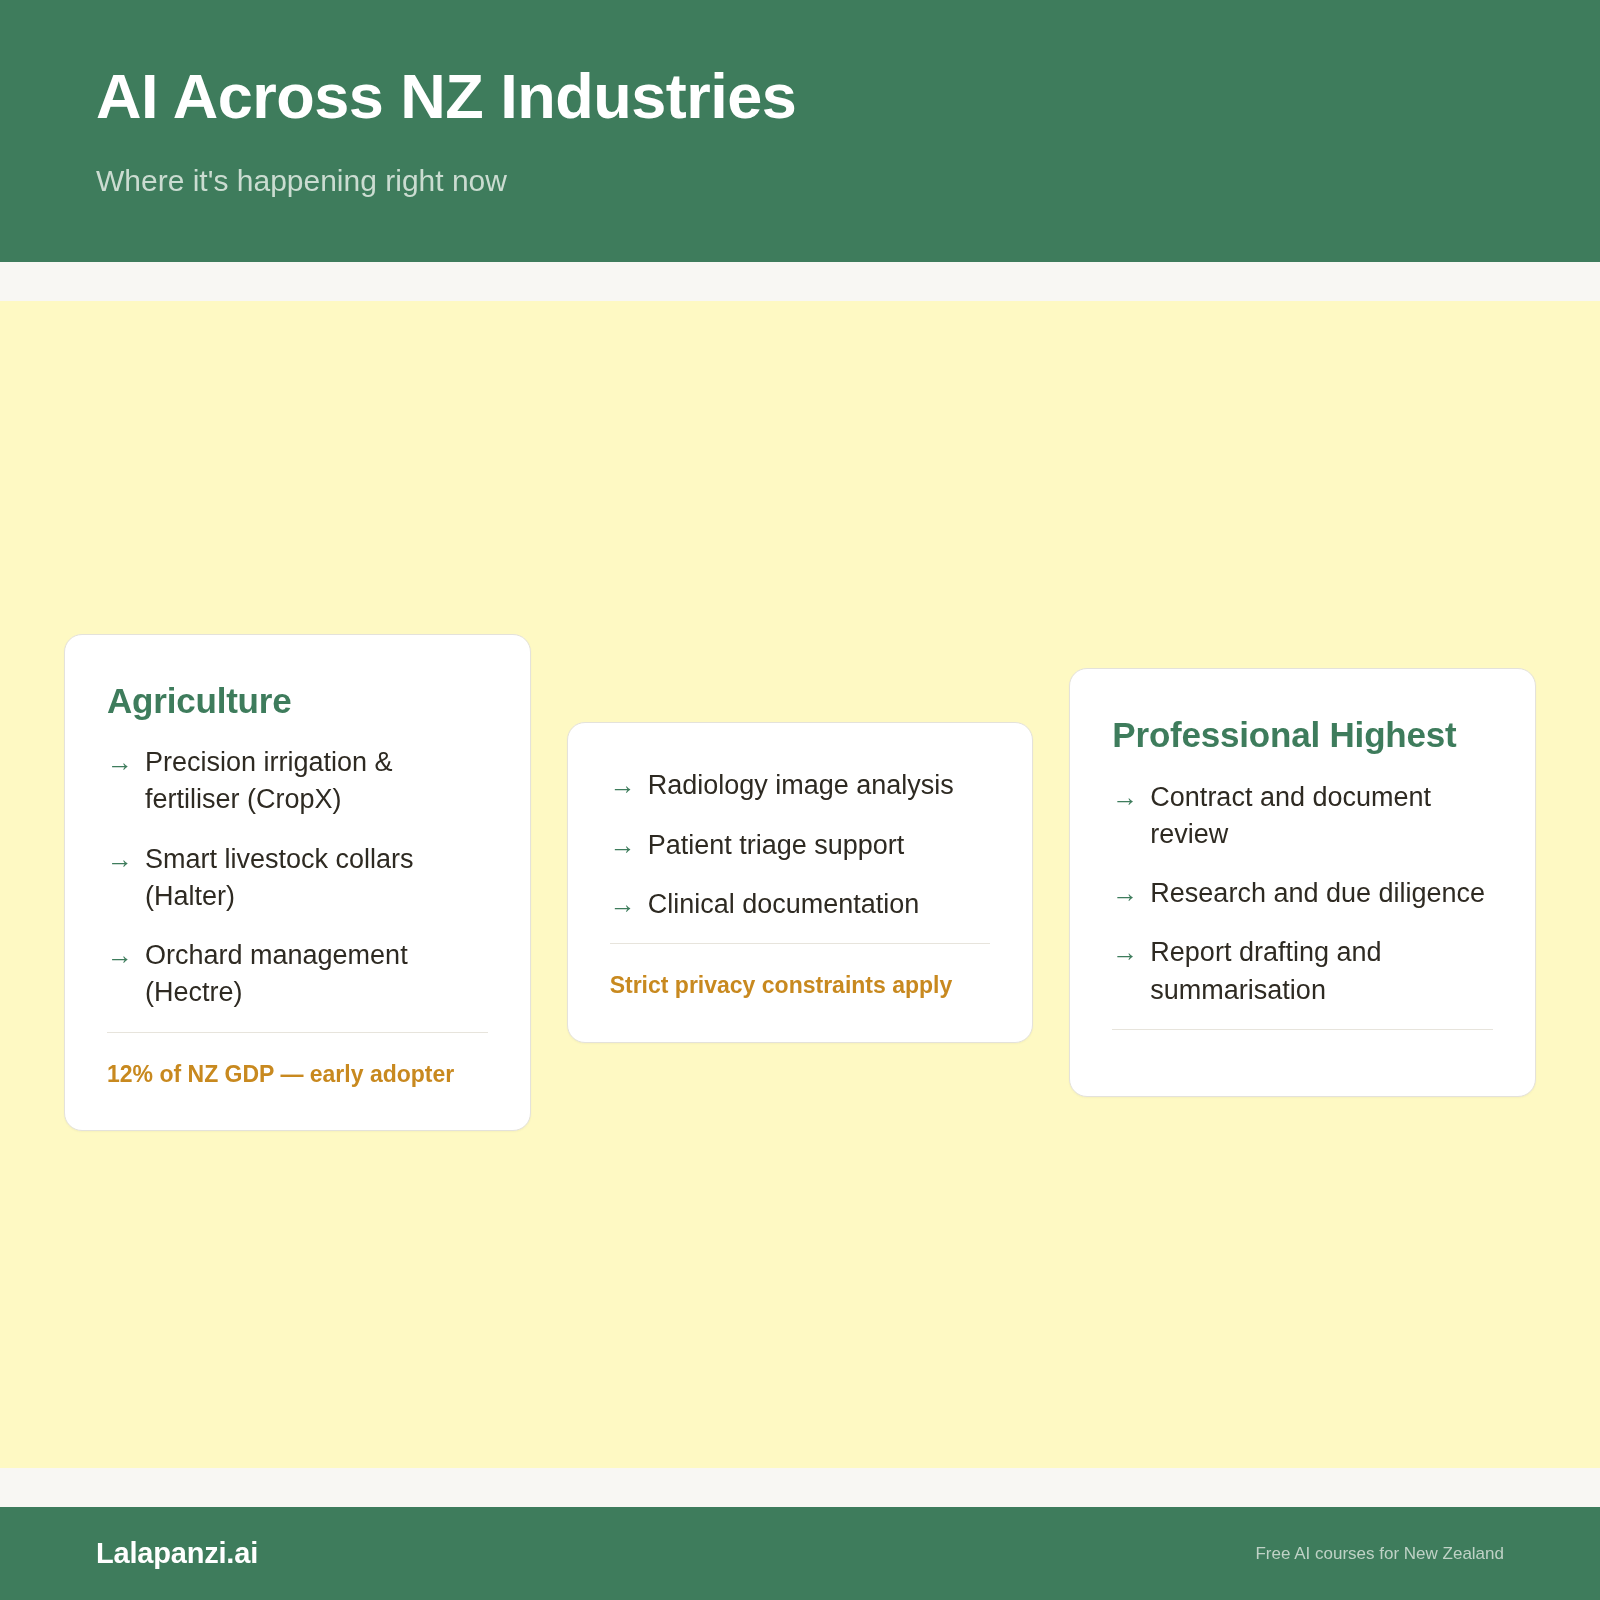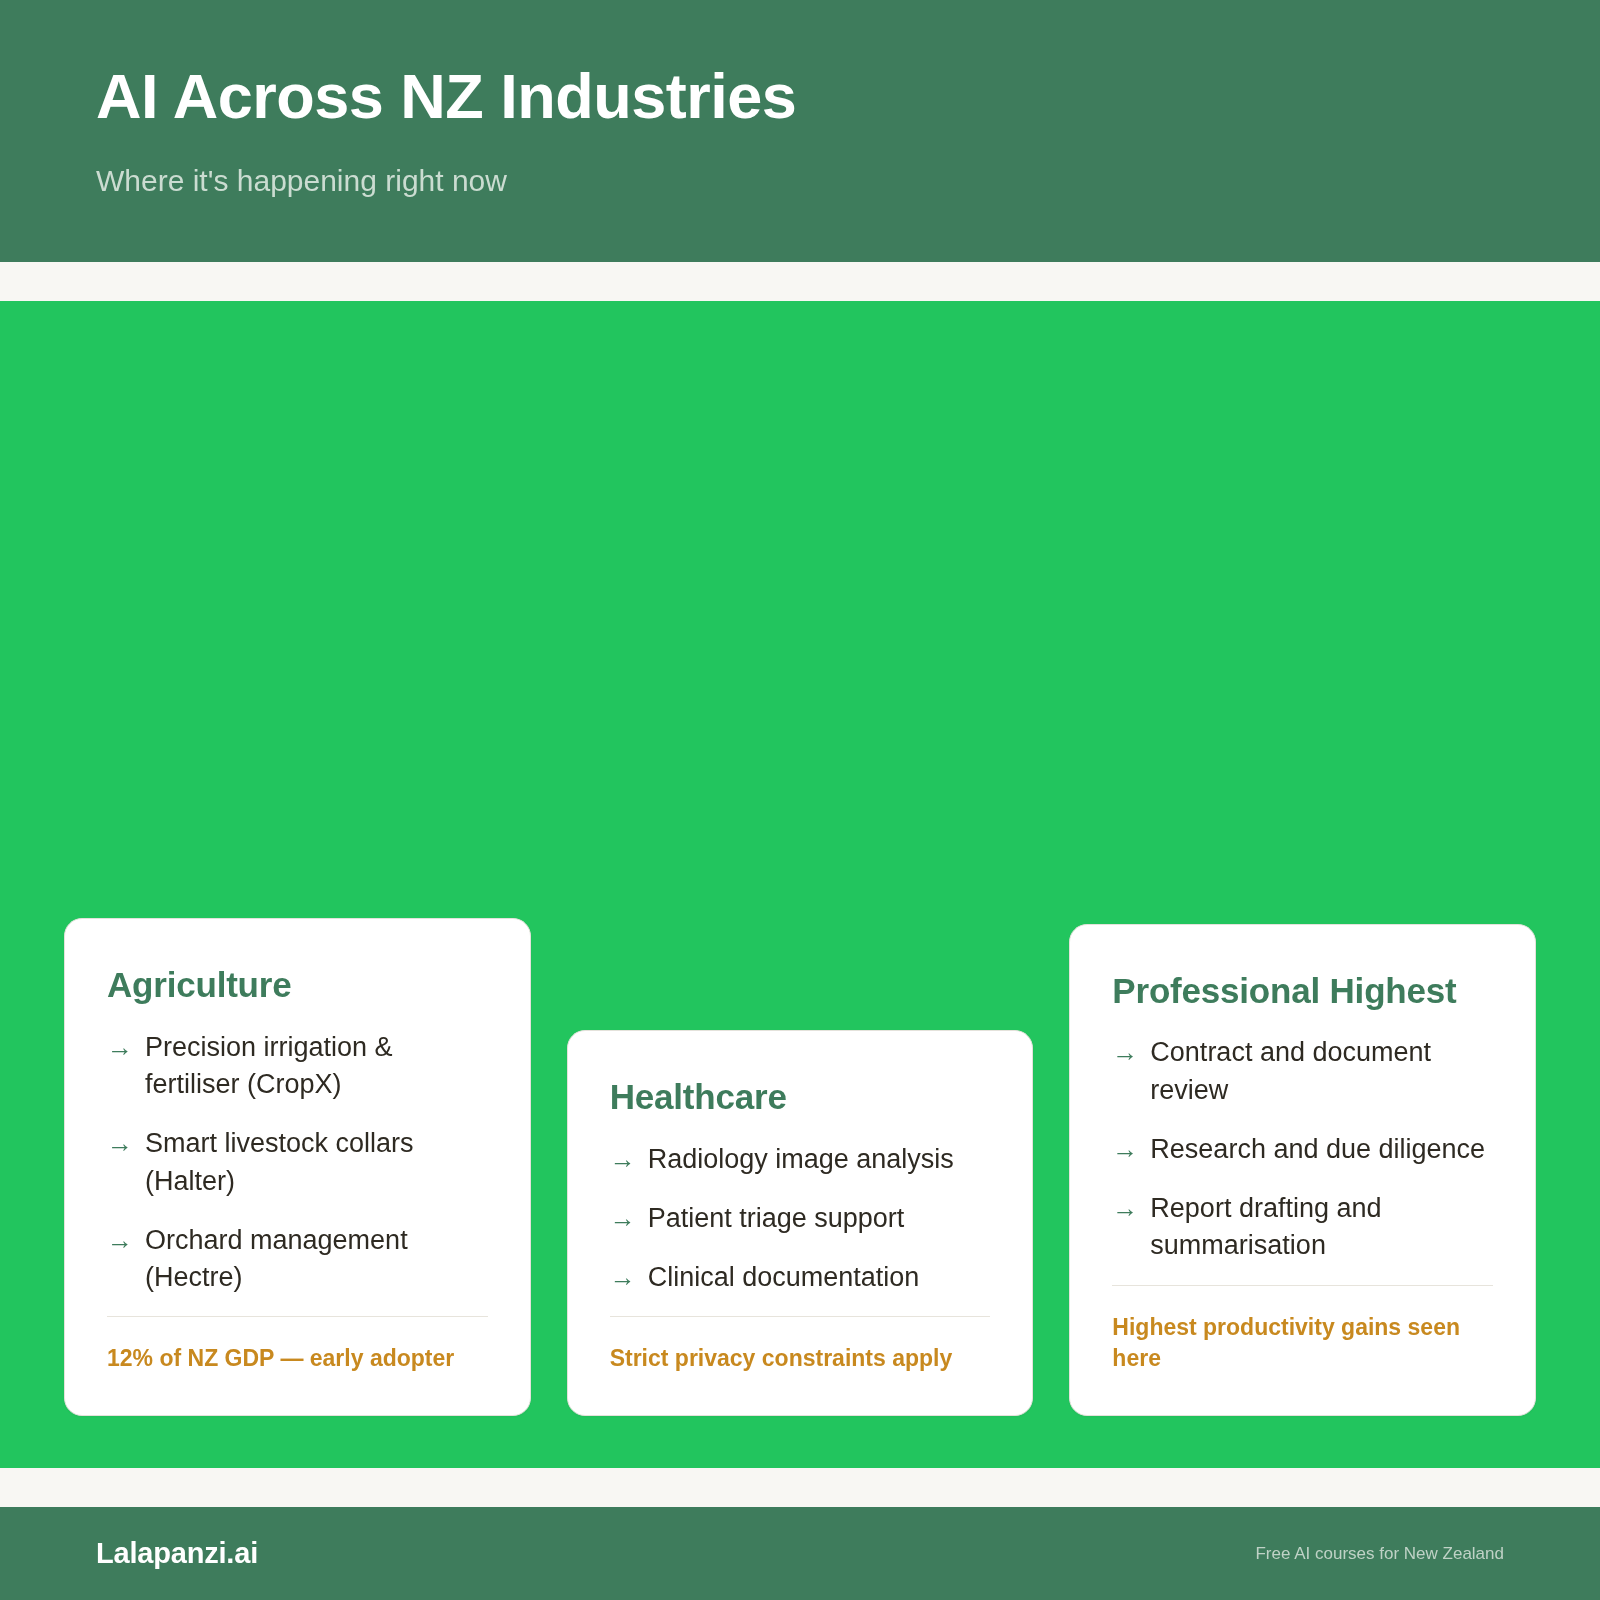--- a/index.html
+++ b/index.html
@@ -47,25 +47,25 @@
     color:#CBDCD1;
     font-size:30px;
     font-weight:400;
     line-height:1.2;
     margin-top:12px;
   }
 
   
   .main {
     flex:1 1 auto;
-    background:#22c55e;
+    background:#fef9c3;
     padding:48px 64px 52px 64px;
     display:flex;
     gap:36px;
-    align-items:flex-end;
+    align-items:center;
   }
 
   .card {
     flex:1 1 0;
     background:#FFFFFF;
     border:1px solid #E4E2DB;
     border-radius:18px;
     padding:44px 42px 40px 42px;
     display:flex;
     flex-direction:column;
@@ -169,21 +169,20 @@
           <span class="arrow-icon">→</span>
           <span class="item-text">Orchard management (Hectre)</span>
         </li>
       </ul>
       <div class="card-spacer"></div>
       <div class="card-divider"></div>
       <p class="card-note">12% of NZ GDP — early adopter</p>
     </section>
 
     <section class="card">
-      <h2 class="card-title">Healthcare</h2>
       <ul class="card-list">
         <li class="card-list-item">
           <span class="arrow-icon">→</span>
           <span class="item-text">Radiology image analysis</span>
         </li>
         <li class="card-list-item">
           <span class="arrow-icon">→</span>
           <span class="item-text">Patient triage support</span>
         </li>
         <li class="card-list-item">
@@ -207,21 +206,20 @@
           <span class="arrow-icon">→</span>
           <span class="item-text">Research and due diligence</span>
         </li>
         <li class="card-list-item">
           <span class="arrow-icon">→</span>
           <span class="item-text">Report drafting and summarisation</span>
         </li>
       </ul>
       <div class="card-spacer"></div>
       <div class="card-divider"></div>
-      <p class="card-note">Highest productivity gains seen here</p>
     </section>
 
   </main>
 
   <footer class="footer">
     <span class="footer-brand">Lalapanzi.ai</span>
     <span class="footer-tagline">Free AI courses for New Zealand</span>
   </footer>
 
 </div>

